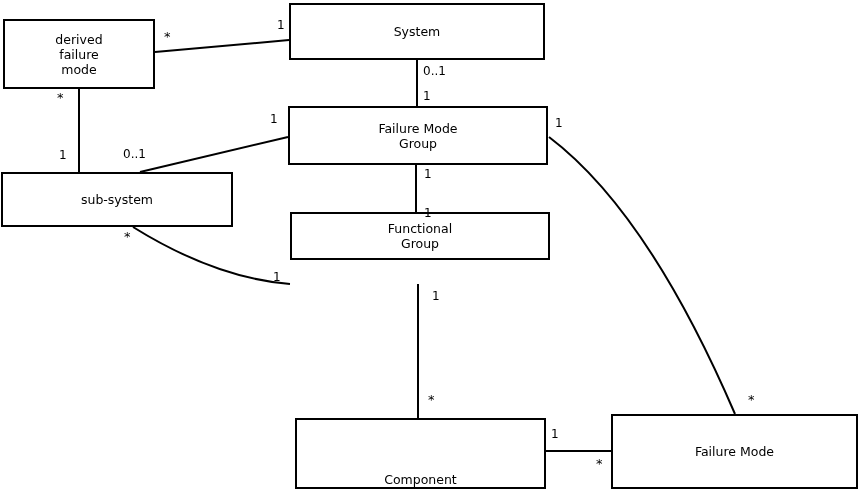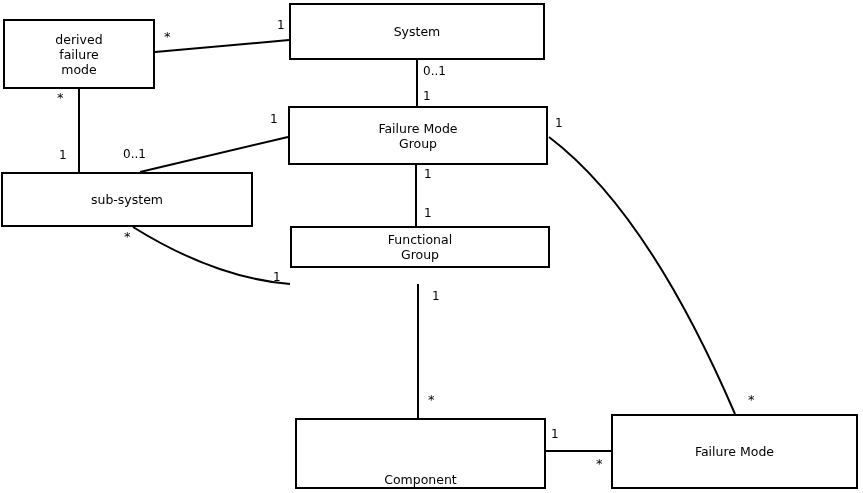--- a/index.html
+++ b/index.html
@@ -81,25 +81,25 @@
 
   <div class="uml-class" style="left: 289px; top: 3px; width: 256px; height: 57px;">
     <span class="class-name">System</span>
   </div>
 
   <div class="uml-class" style="left: 288px; top: 106px; width: 260px; height: 59px;">
     <span class="class-name">Failure Mode
 Group</span>
   </div>
 
-  <div class="uml-class" style="left: 1px; top: 172px; width: 252px; height: 55px;">
+  <div class="uml-class" style="left: 1px; top: 172px; width: 232px; height: 55px;">
     <span class="class-name">sub-system</span>
   </div>
 
-  <div class="uml-class" style="left: 290px; top: 226px; width: 260px; height: 42px;">
+  <div class="uml-class" style="left: 290px; top: 212px; width: 260px; height: 48px;">
     <span class="class-name">Functional
 Group</span>
   </div>
 
   <div class="uml-class" style="left: 295px; top: 418px; width: 251px; height: 71px; align-items: flex-end;">
     <span class="class-name">Component</span>
   </div>
 
   <div class="uml-class" style="left: 611px; top: 414px; width: 247px; height: 75px;">
     <span class="class-name">Failure Mode</span>

